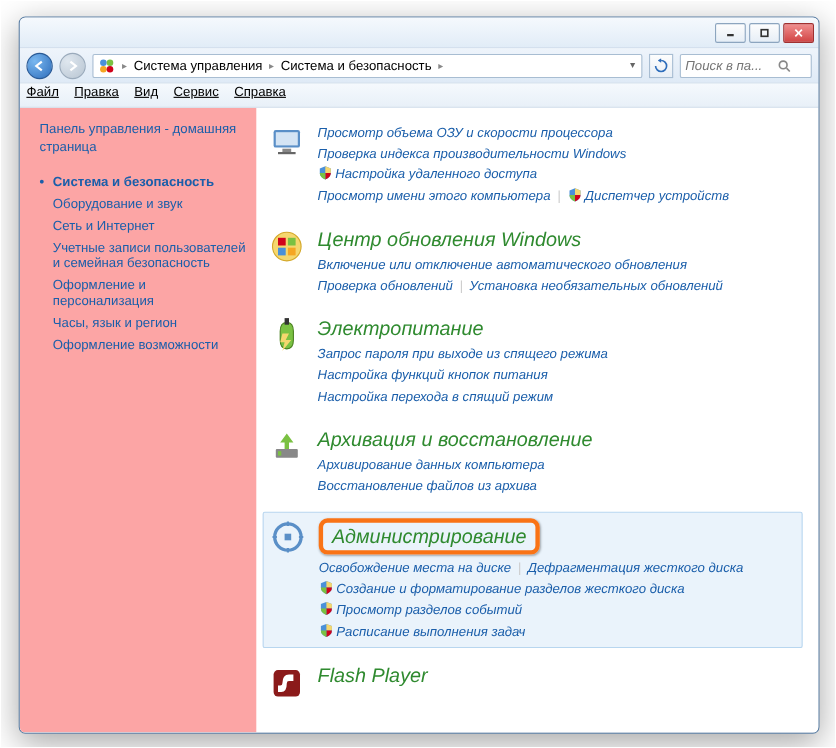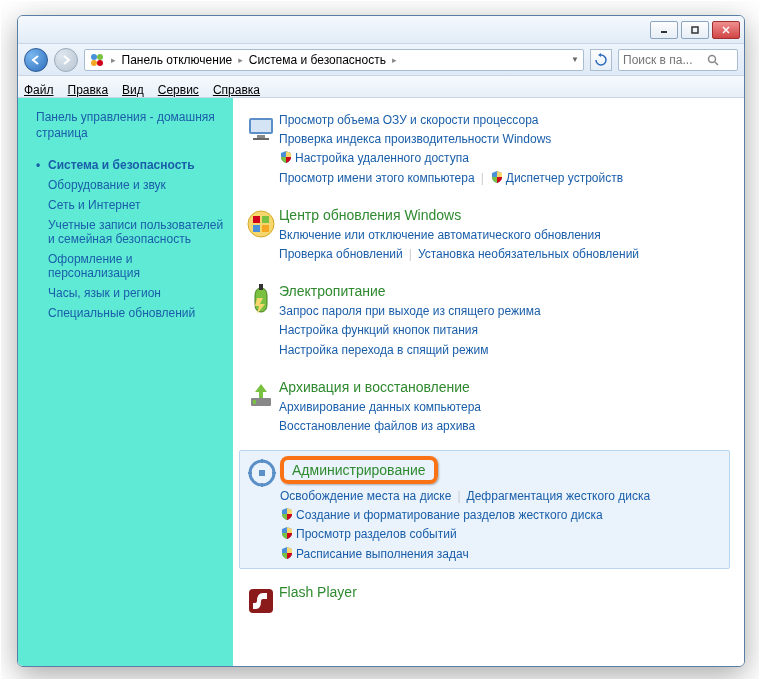--- a/index.html
+++ b/index.html
@@ -18,41 +18,41 @@
 .addr-row { height: 32px; background: linear-gradient(#eef4fb,#dfeaf6); border-bottom: 1px solid #c6d6e7; display: flex; align-items: center; padding: 0 6px; gap: 6px; }
 .nav-btn { width: 24px; height: 24px; border-radius: 50%; background: radial-gradient(circle at 30% 30%, #7ab8f0, #2d6dbb); border: 1px solid #2a5a95; display: flex; align-items: center; justify-content: center; cursor: pointer; }
 .nav-btn.fwd { background: radial-gradient(circle at 30% 30%, #dfe7ef, #b8c5d2); border-color: #9aaabb; }
 .nav-btn svg { display: block; }
 .addr-bar { flex: 1; height: 22px; background: #fff; border: 1px solid #a8bdd2; border-radius: 2px; display: flex; align-items: center; padding: 0 4px; gap: 4px; }
 .addr-bar .crumb { color: #000; cursor: pointer; white-space: nowrap; }
 .addr-bar .sep { color: #888; font-size: 9px; margin: 0 2px; }
 .addr-bar .dd { color: #666; font-size: 8px; margin-left: auto; cursor: pointer; }
 .refresh-btn { width: 22px; height: 22px; border: 1px solid #a8bdd2; background: linear-gradient(#fdfdfd,#e8eff6); display: flex; align-items: center; justify-content: center; cursor: pointer; }
 .search-box { width: 120px; height: 22px; background: #fff; border: 1px solid #a8bdd2; border-radius: 2px; display: flex; align-items: center; padding: 0 4px; gap: 4px; }
-.search-box input { border: none; outline: none; font-size: 12px; color: #999; width: 80px; }
-
-
-.menu-bar { height: 22px; background: linear-gradient(#f5f9fd,#e8f0f8); border-bottom: 1px solid #c6d6e7; display: flex; align-items: flex-end; padding: 0 6px; gap: 14px; }
+.search-box input { border: none; outline: none; font-size: 12px; font-style: italic; color: #999; width: 80px; }
+
+
+.menu-bar { height: 22px; background: linear-gradient(#f5f9fd,#e8f0f8); border-bottom: 1px solid #c6d6e7; display: flex; align-items: flex-start; padding: 0 6px; gap: 14px; }
 .menu-bar span { cursor: pointer; }
 .menu-bar span u { text-decoration: underline; }
 
 
 .body { flex: 1; display: flex; overflow: hidden; background: #fff; }
-.sidebar { width: 215px; padding: 12px 8px 12px 18px; background: #5eead4; overflow: hidden; }
+.sidebar { width: 215px; padding: 12px 8px 12px 18px; background: #fca5a5; overflow: hidden; }
 .sidebar .home { color: #1a5eaa; cursor: pointer; line-height: 1.3; margin-bottom: 14px; }
 .sidebar .navitem { color: #1a5eaa; cursor: pointer; padding: 3px 0 3px 12px; }
 .sidebar .navitem.active { color: #1a5eaa; font-weight: bold; position: relative; padding-left: 12px; }
 .sidebar .navitem.active::before { content: "•"; position: absolute; left: 0; color: #1a5eaa; }
 
 .content { flex: 1; overflow-y: auto; padding: 8px 14px 14px 6px; }
-.section { display: flex; margin-bottom: 10px; padding: 4px; position: relative; }
+.section { display: flex; gap: 10px; margin-bottom: 10px; padding: 4px; position: relative; font-style: italic; }
 .section.highlighted { background: #eaf3fb; border: 1px solid #b8d6ef; border-radius: 2px; }
 .section .icon { width: 36px; height: 36px; flex-shrink: 0; display: flex; align-items: flex-start; justify-content: center; padding-top: 2px; }
 .section-body { flex: 1; padding-top: 1px; }
-.section-title { color: #2f8a2f; font-size: 14px; cursor: pointer; display: inline-block; margin-bottom: 3px; }
+.section-title { color: #2f8a2f; font-size: 18px; cursor: pointer; display: inline-block; margin-bottom: 3px; }
 .section-title.framed { border: 4px solid #f97316; border-radius: 8px; padding: 2px 8px; box-shadow: 1px 1px 2px rgba(0,0,0,0.3); }
 .links { line-height: 1.6; }
 .links .link { color: #1a5eaa; cursor: pointer; white-space: nowrap; }
 .links .divider { color: #ccc; margin: 0 6px; }
 .shield { display: inline-block; width: 14px; height: 14px; vertical-align: -2px; margin-right: 2px; }
 
 ::-webkit-scrollbar { width: 16px; }
 ::-webkit-scrollbar-track { background: #f0f0f0; border-left: 1px solid #ddd; }
 ::-webkit-scrollbar-thumb { background: #c8d4e2; border: 1px solid #a8bdd2; border-radius: 2px; }
 </style>
@@ -95,21 +95,21 @@
           </svg>
         </div>
     <div class="addr-bar">
       <svg width="16" height="16">
             <circle cx="5" cy="5" r="3" fill="#4a90d9"></circle>
             <circle cx="11" cy="5" r="3" fill="#7ac142"></circle>
             <circle cx="5" cy="11" r="3" fill="#f5a623"></circle>
             <circle cx="11" cy="11" r="3" fill="#d0021b"></circle>
           </svg>
       <span class="sep">▸</span>
-      <span class="crumb">Панель отключение</span>
+      <span class="crumb">Система управления</span>
       <span class="sep">▸</span>
       <span class="crumb">Система и безопасность</span>
       <span class="sep">▸</span>
       <span class="dd">▼</span>
     </div>
     <div class="refresh-btn">
           <svg width="14" height="14">
             <path d="M7 2 A5 5 0 1 1 2 7" fill="none" stroke="#2d6dbb" stroke-width="1.5"></path>
             <path d="M7 0 L7 4 L4 2 Z" fill="#2d6dbb"></path>
           </svg>
@@ -133,21 +133,21 @@
 
   <div class="body">
     <div class="sidebar">
       <div class="home">Панель управления - домашняя страница</div>
       <div class="navitem active">Система и безопасность</div>
       <div class="navitem">Оборудование и звук</div>
       <div class="navitem">Сеть и Интернет</div>
       <div class="navitem">Учетные записи пользователей и семейная безопасность</div>
       <div class="navitem">Оформление и персонализация</div>
       <div class="navitem">Часы, язык и регион</div>
-      <div class="navitem">Специальные обновлений</div>
+      <div class="navitem">Оформление возможности</div>
     </div>
 
     <div class="content">
 
       <div class="section orphan">
         <div class="icon">
               <svg width="32" height="32">
                 <rect x="4" y="6" width="24" height="16" rx="2" fill="#5a8fc7"></rect>
                 <rect x="6" y="8" width="20" height="12" fill="#d4e4f4"></rect>
                 <rect x="12" y="23" width="8" height="3" fill="#888"></rect>

